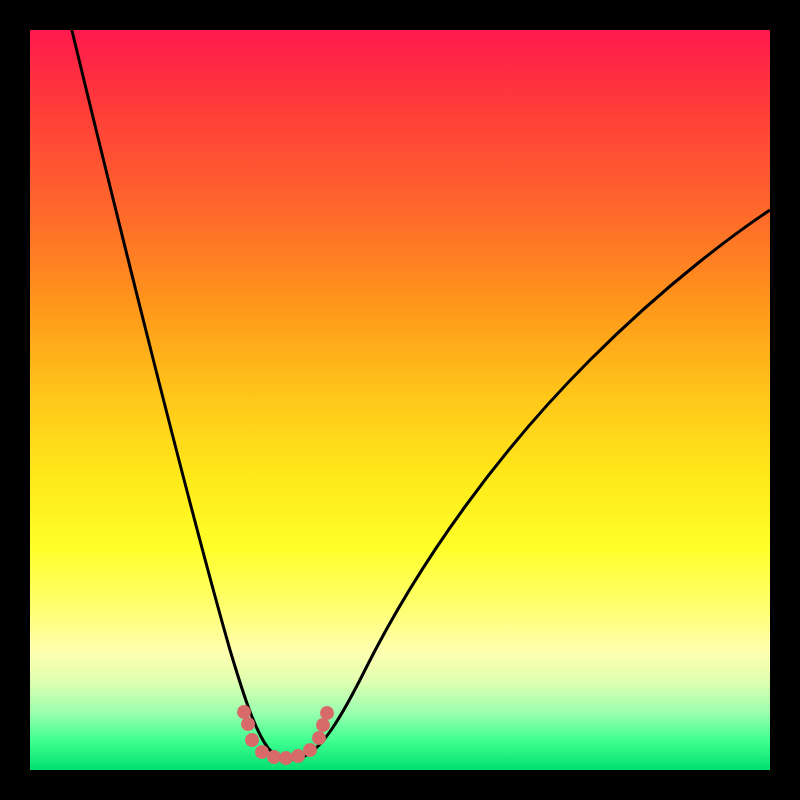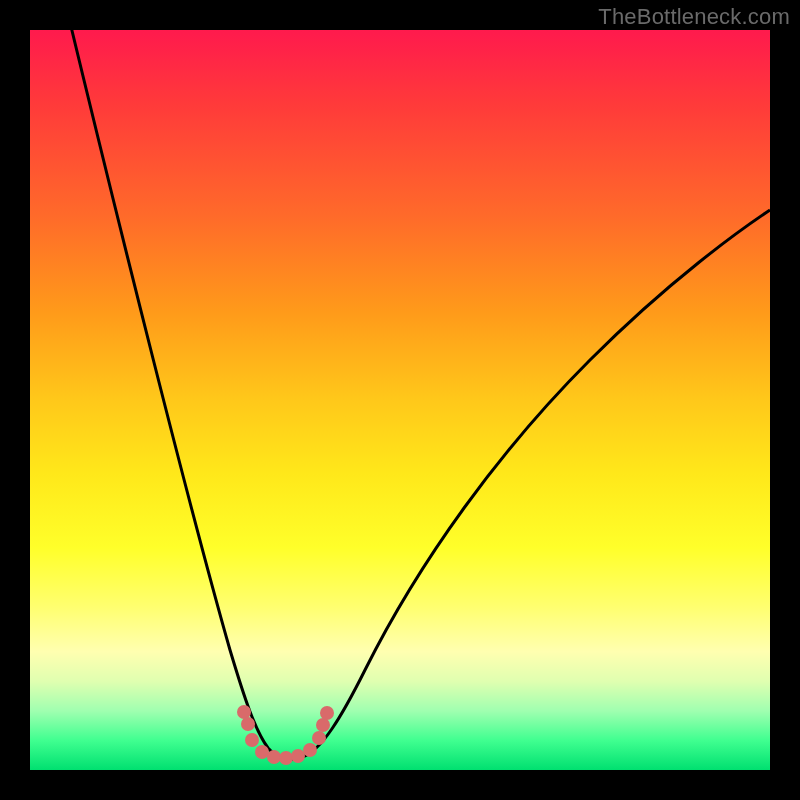--- a/index.html
+++ b/index.html
@@ -56,21 +56,20 @@
     top: 0;
     width: 740px;
     height: 740px;
     overflow: visible;
   }
 </style>
 </head>
 <body>
 
 <div class="outer">
-  <div class="watermark">TheBottleneck.com</div>
   <div class="plot">
     <svg class="curve" viewBox="0 0 740 740" preserveAspectRatio="none">
 
       <path d="M 37 -20
                C 90 200, 160 480, 200 620
                C 215 670, 225 700, 238 718
                C 248 730, 262 732, 275 726
                C 292 718, 310 690, 335 640
                C 390 530, 470 420, 560 330
                C 640 250, 710 200, 740 180" fill="none" stroke="#000" stroke-width="3"></path>

